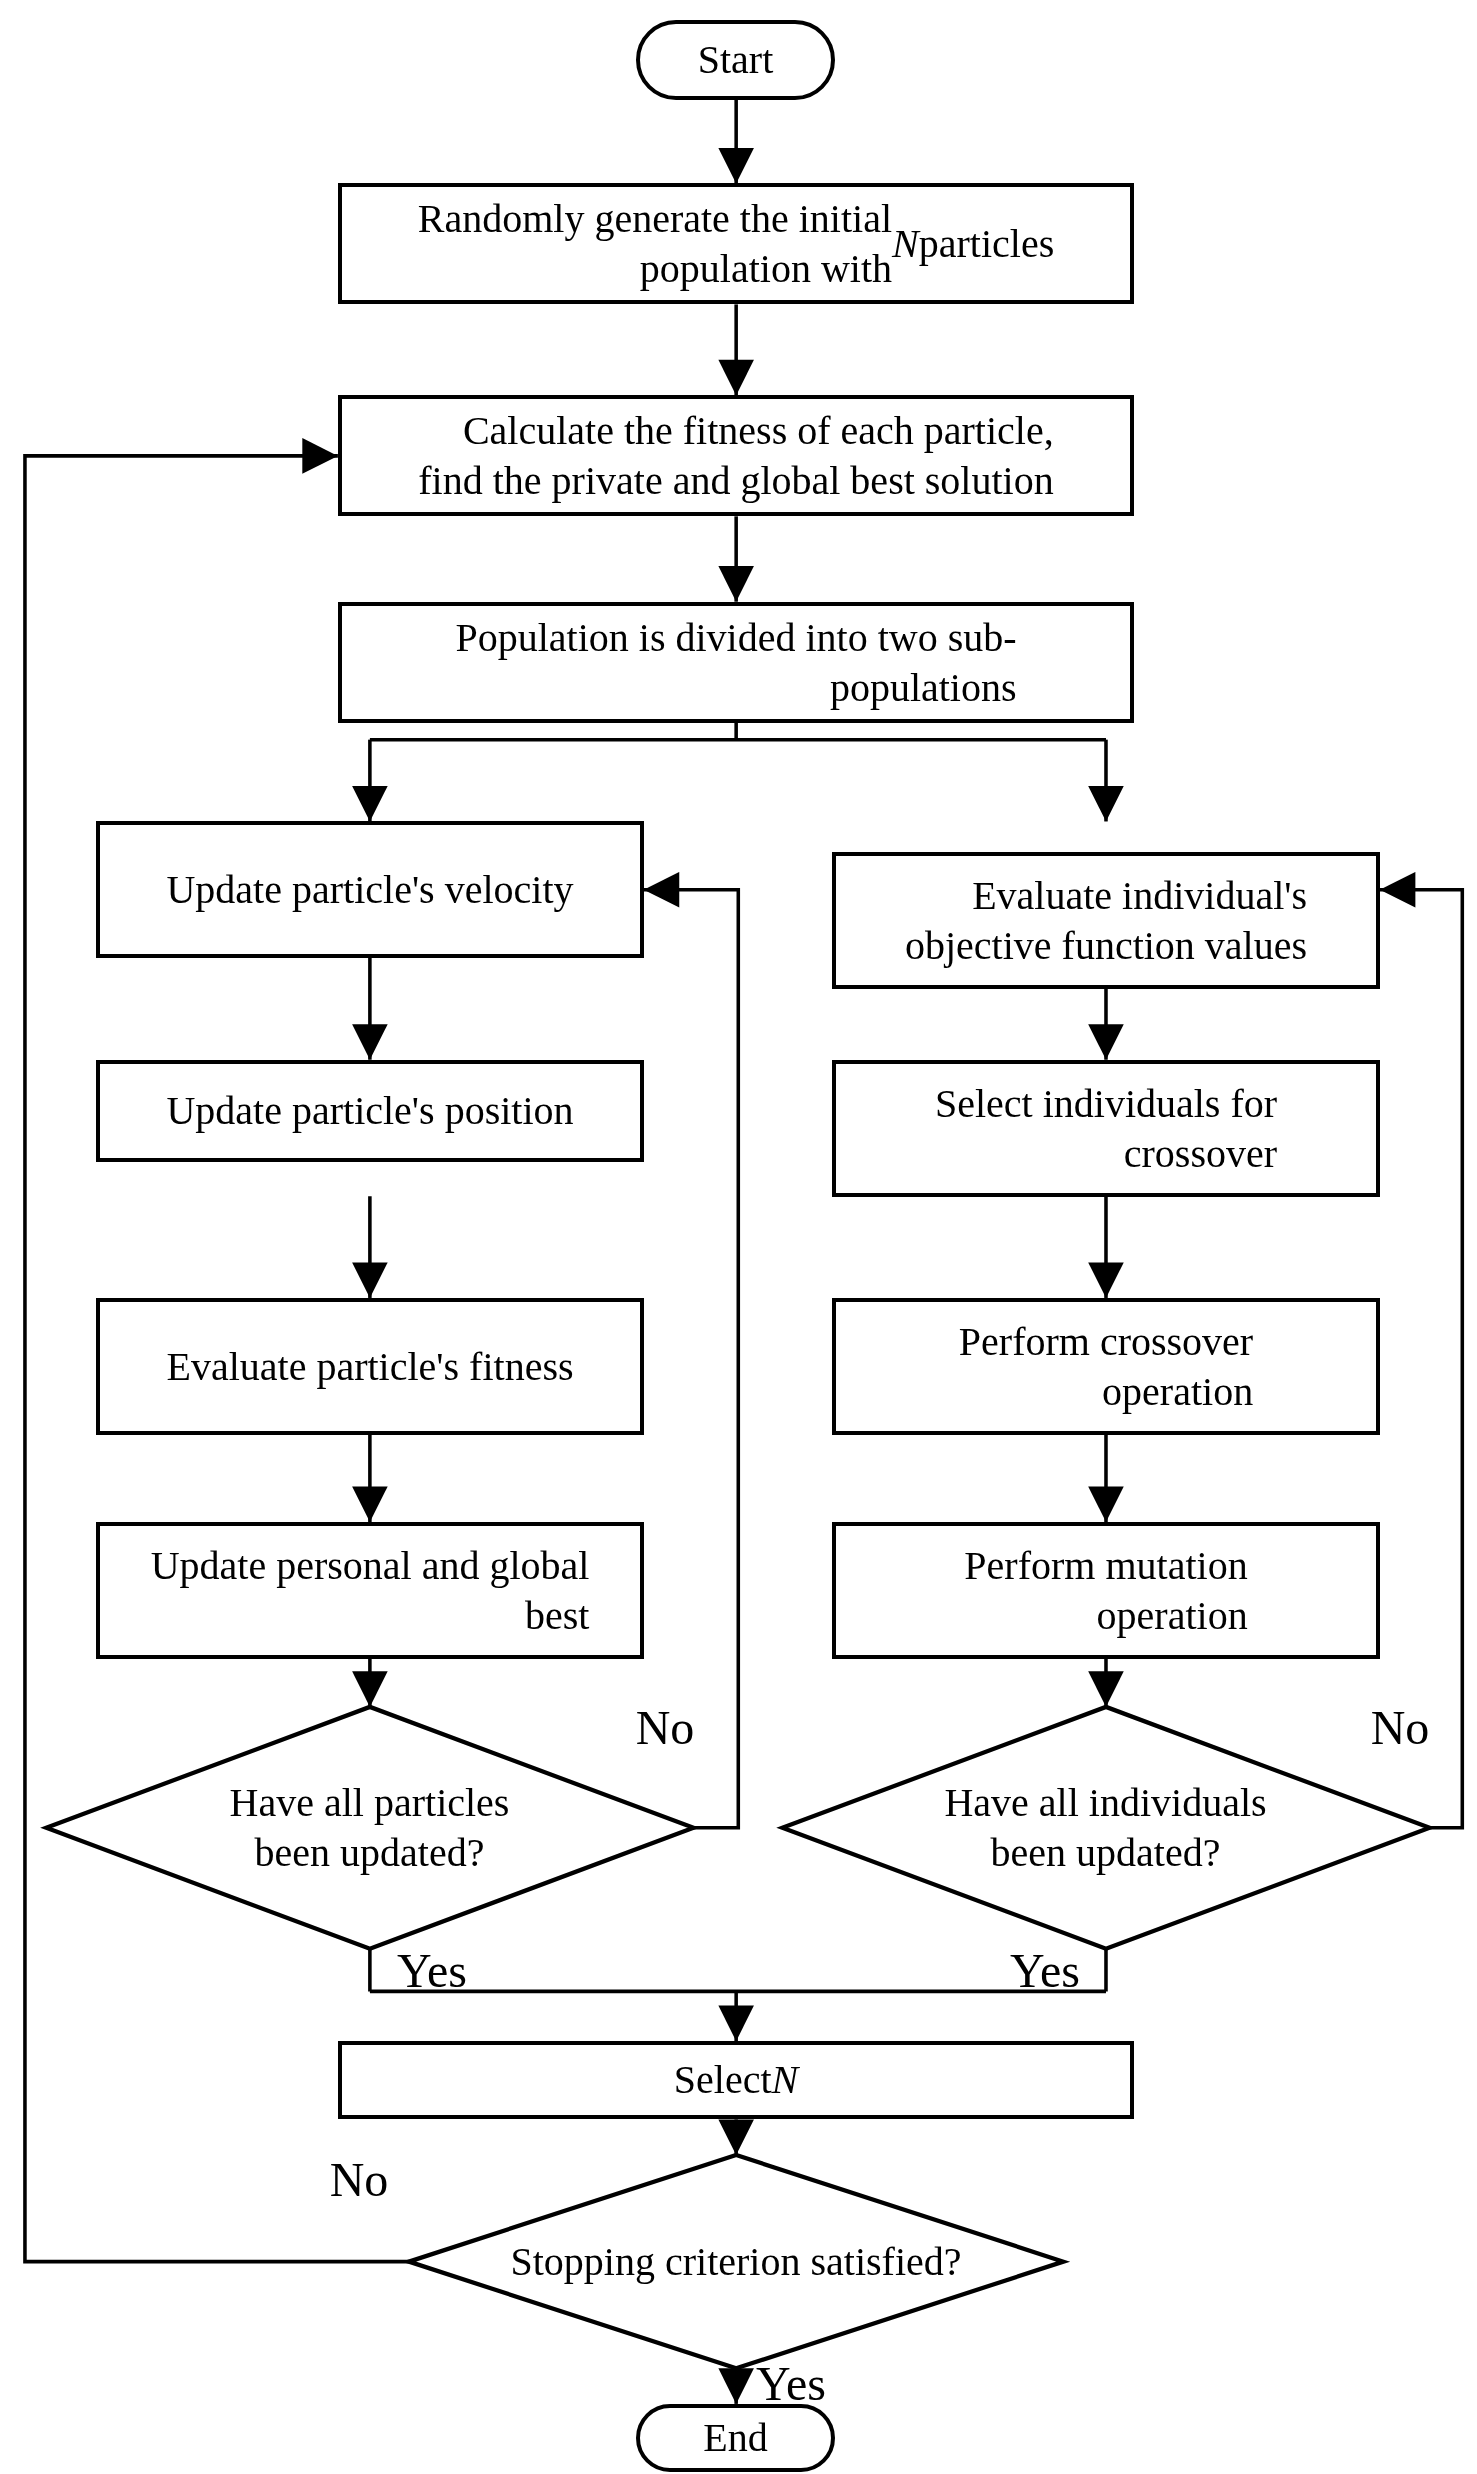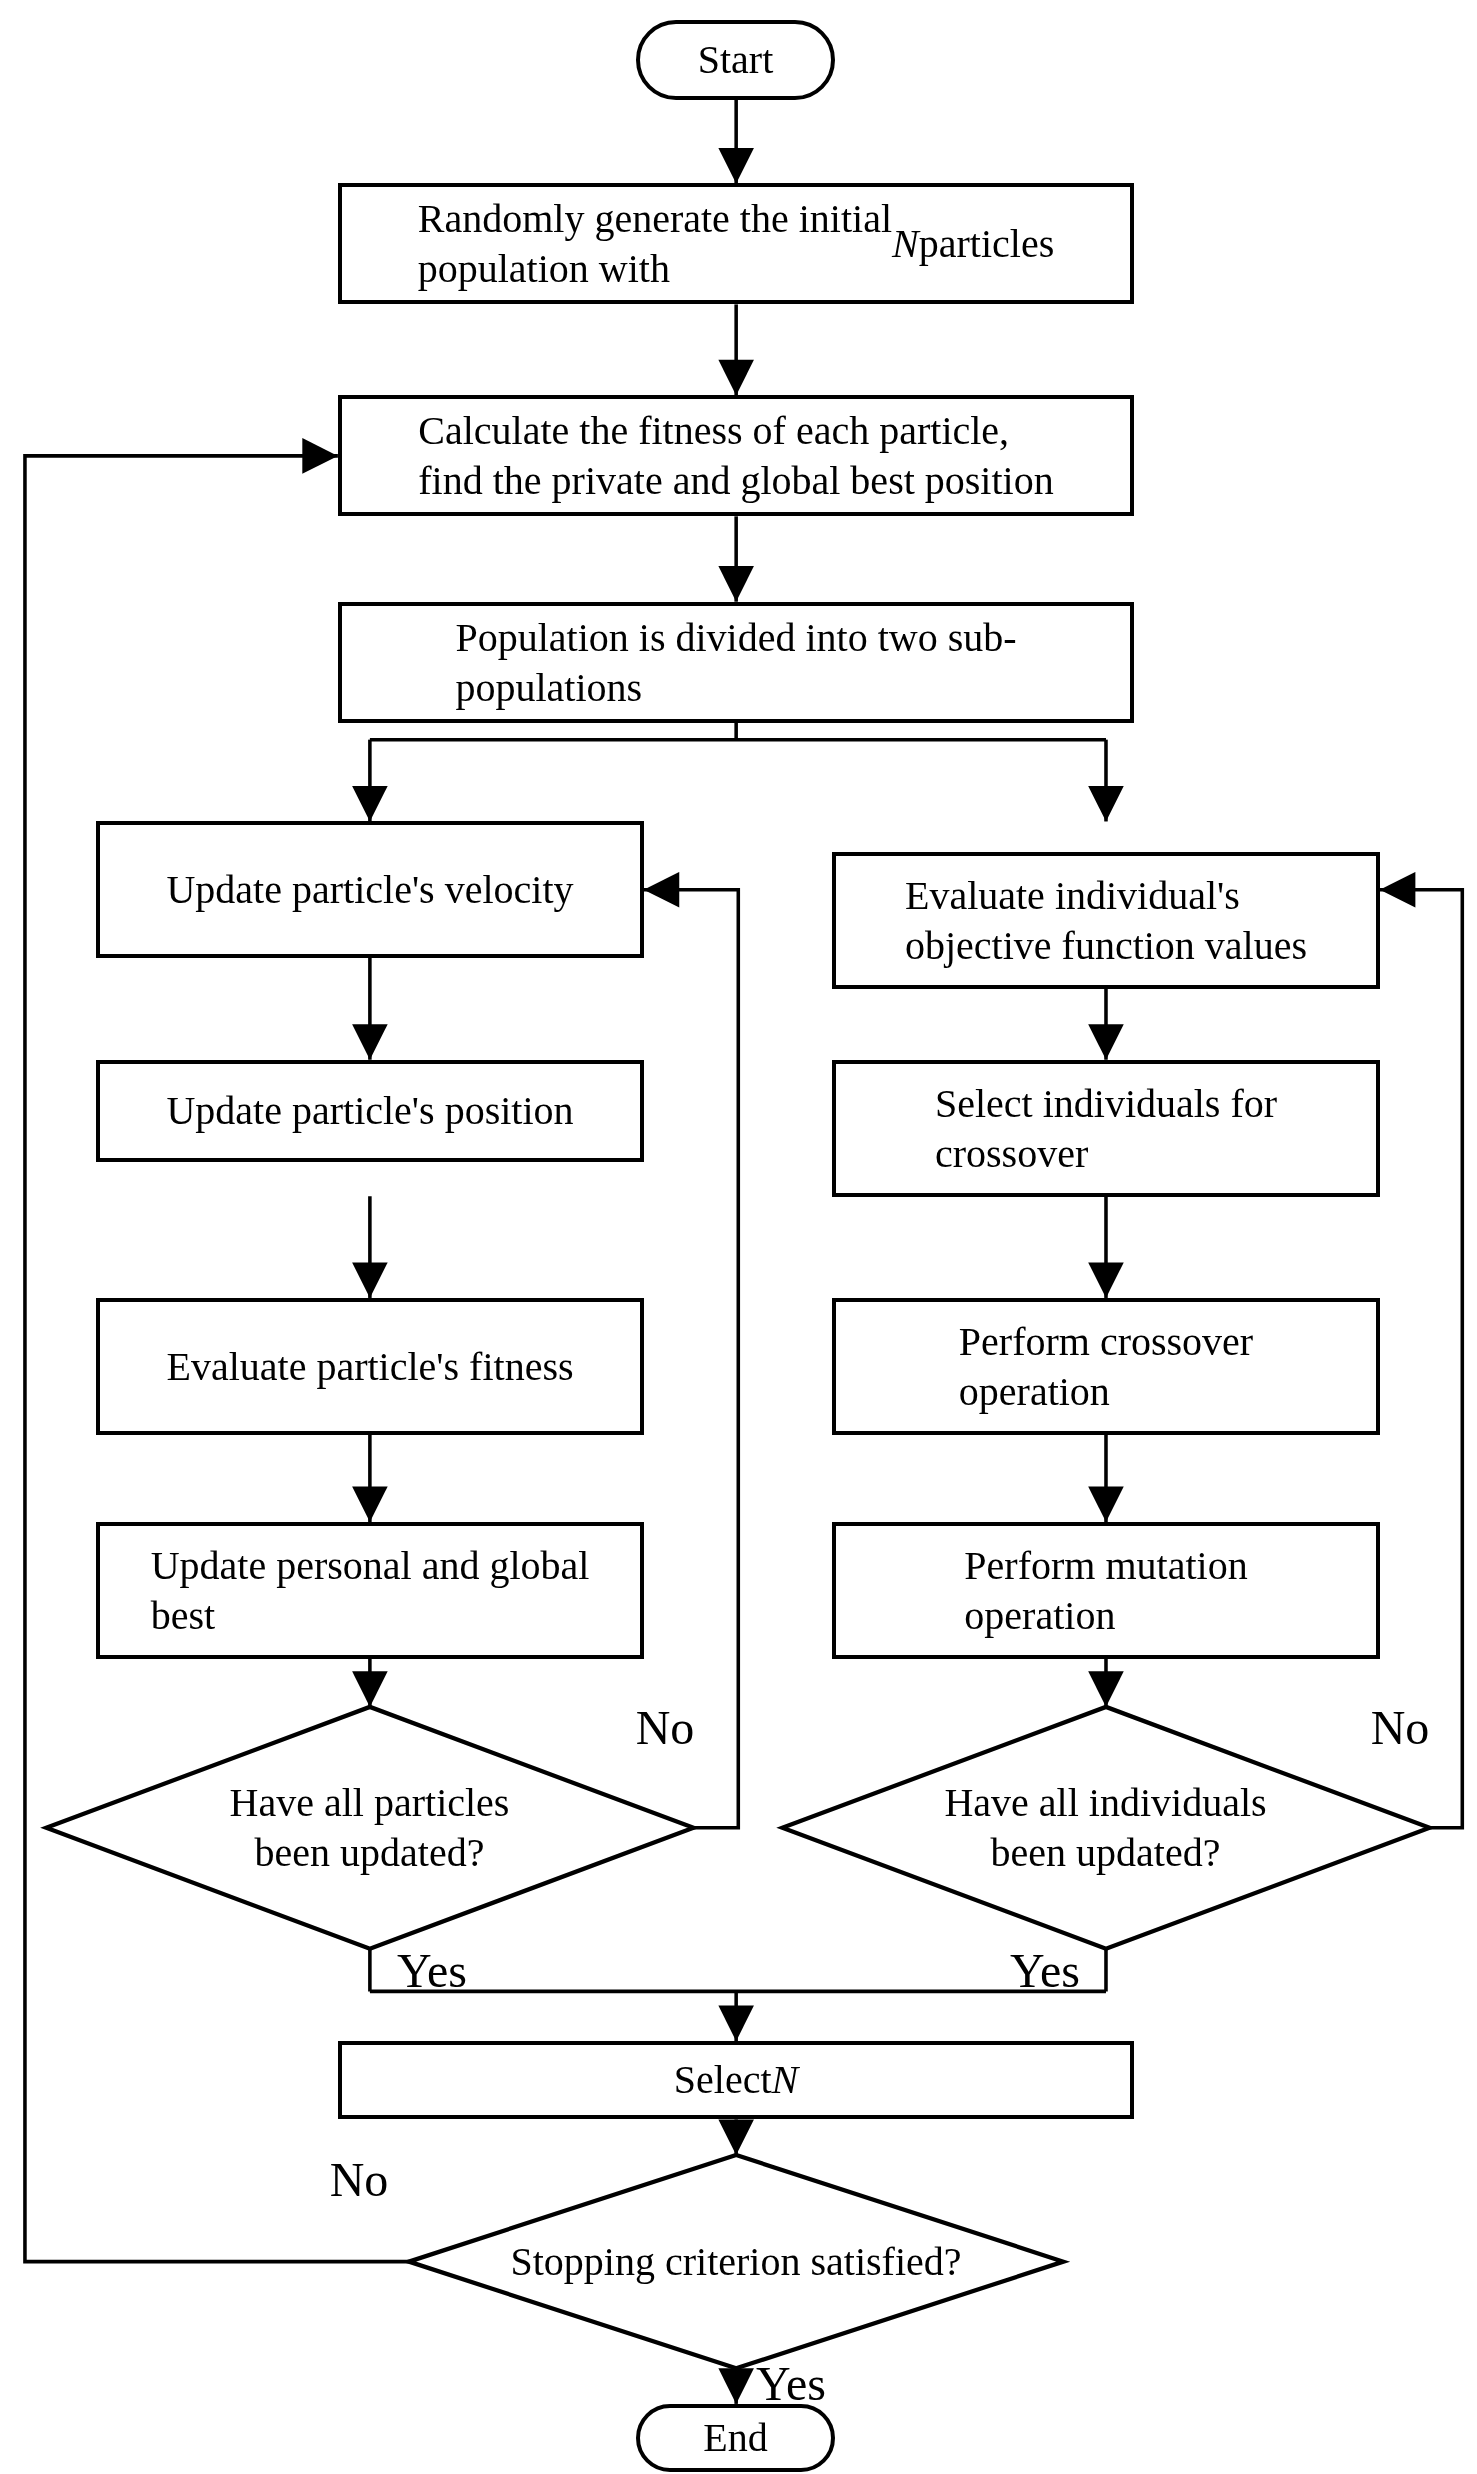--- a/index.html
+++ b/index.html
@@ -15,21 +15,21 @@
     position: absolute; left: 0; top: 0;
   }
   .node {
     position: absolute;
     box-sizing: border-box;
     background: #ffffff;
     border: 4.3px solid #000000;
     display: flex;
     align-items: center;
     justify-content: center;
-    text-align: left;
+    text-align: right;
     white-space: pre-line;
     font-size: 40px;
     line-height: 1.25;
   }
   .stadium {
     border-radius: 43px;
   }
   .dtext {
     position: absolute;
     display: flex;
@@ -101,21 +101,21 @@
       <polygon points="575,3180 1035,3030 1495,3180 1035,3330"></polygon>
     </g>
   </svg>
 
   <div class="node stadium" style="left:636px; top:20px; width:199px; height:80px;">Start</div>
 
   <div class="node" style="left:338px; top:183px; width:796px; height:121px;"><span>Randomly generate the initial
 population with </span><em>N</em><span> particles</span></div>
 
   <div class="node" style="left:338px; top:395px; width:796px; height:121px;">Calculate the fitness of each particle,
-find the private and global best position</div>
+find the private and global best solution</div>
 
   <div class="node" style="left:338px; top:602px; width:796px; height:121px;">Population is divided into two sub-
 populations</div>
 
   <div class="node" style="left:96px; top:821px; width:548px; height:137px;">Update particle's velocity</div>
   <div class="node" style="left:96px; top:1060px; width:548px; height:102px;">Update particle's position</div>
   <div class="node" style="left:96px; top:1298px; width:548px; height:137px;">Evaluate particle's fitness</div>
   <div class="node" style="left:96px; top:1522px; width:548px; height:137px;">Update personal and global
 best</div>
 

